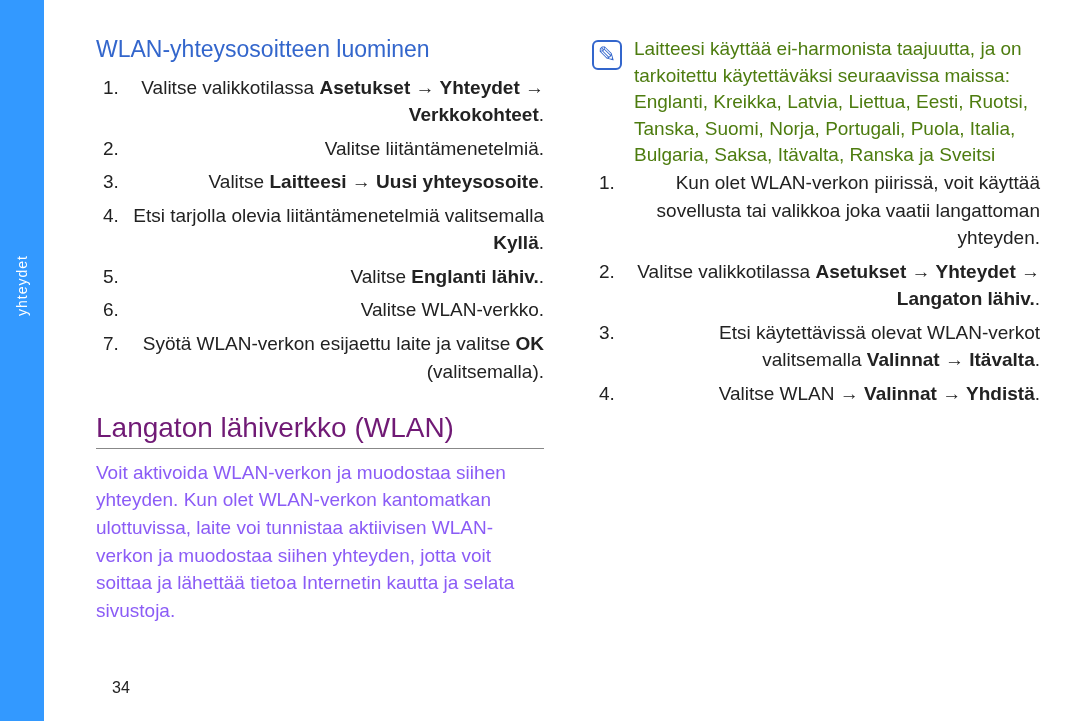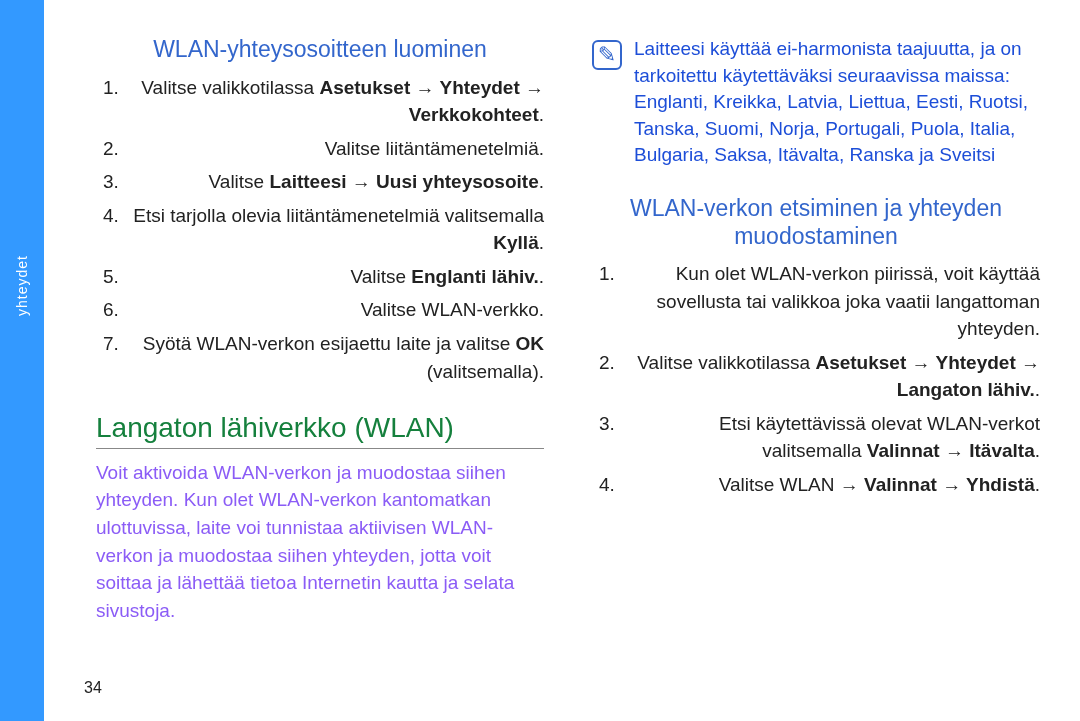--- a/index.html
+++ b/index.html
@@ -44,26 +44,25 @@
   .col {
     flex: 1 1 0;
     min-width: 0;
   }
   h2.blue {
     color: #3366cc;
     font-weight: normal;
     font-size: 23px;
     margin-bottom: 10px;
     line-height: 1.2;
-    text-align: center;
   }
   h1.section {
     font-size: 28px;
     font-weight: normal;
-    color: #15803d;
+    color: #701a75;
     border-bottom: 1px solid #888;
     padding-bottom: 4px;
     margin-top: 28px;
     margin-bottom: 10px;
     line-height: 1.1;
   }
   ol {
     list-style: decimal;
     padding-left: 28px;
     font-size: 19px;
@@ -90,26 +89,26 @@
     color: #3366cc;
     display: flex;
     align-items: center;
     justify-content: center;
     font-size: 22px;
     flex-shrink: 0;
     margin-top: 4px;
   }
   .note-text {
     font-size: 19px;
-    color: #1d4ed8;
+    color: #4d7c0f;
     line-height: 1.4;
   }
   .page-num {
     position: absolute;
-    left: 84px;
+    left: 112px;
     bottom: 24px;
     font-size: 16px;
     color: #222;
   }
 </style>
 </head>
 <body>
 
 <div class="side-tab">
   <span class="label">yhteydet</span>
@@ -134,21 +133,20 @@
     </div>
 
     <div class="col">
       <div class="note-box">
         <div class="note-icon">
           <span>✎</span>
         </div>
         <div class="note-text">Laitteesi käyttää ei-harmonista taajuutta, ja on tarkoitettu käytettäväksi seuraavissa maissa: Englanti, Kreikka, Latvia, Liettua, Eesti, Ruotsi, Tanska, Suomi, Norja, Portugali, Puola, Italia, Bulgaria, Saksa, Itävalta, Ranska ja Sveitsi</div>
       </div>
 
-      <h2 class="blue" style="margin-top:26px">WLAN-verkon etsiminen ja yhteyden muodostaminen</h2>
       <ol>
         <li><span>Kun olet WLAN-verkon piirissä, voit käyttää sovellusta tai valikkoa joka vaatii langattoman yhteyden.</span><b></b><span></span></li>
         <li><span>Valitse valikkotilassa </span><b>Asetukset → Yhteydet → Langaton lähiv.</b><span>.</span></li>
         <li><span>Etsi käytettävissä olevat WLAN-verkot valitsemalla </span><b>Valinnat → Itävalta</b><span>.</span></li>
         <li><span>Valitse WLAN → </span><b>Valinnat → Yhdistä</b><span>.</span></li>
       </ol>
     </div>
   </div>
 </div>
 

